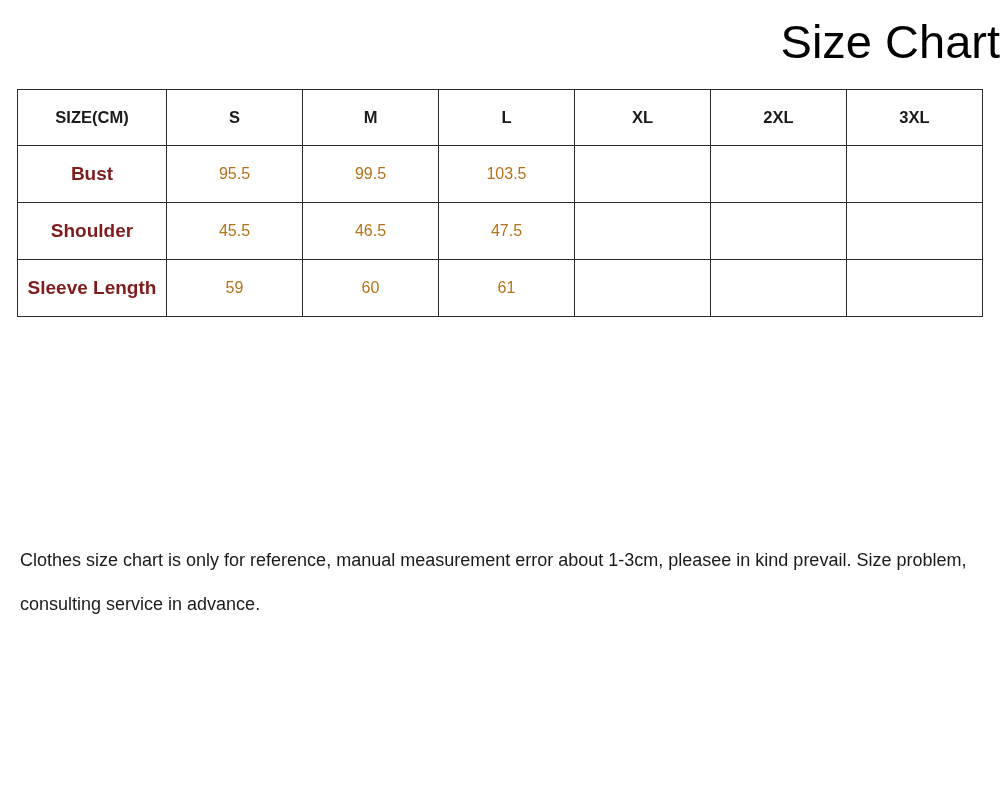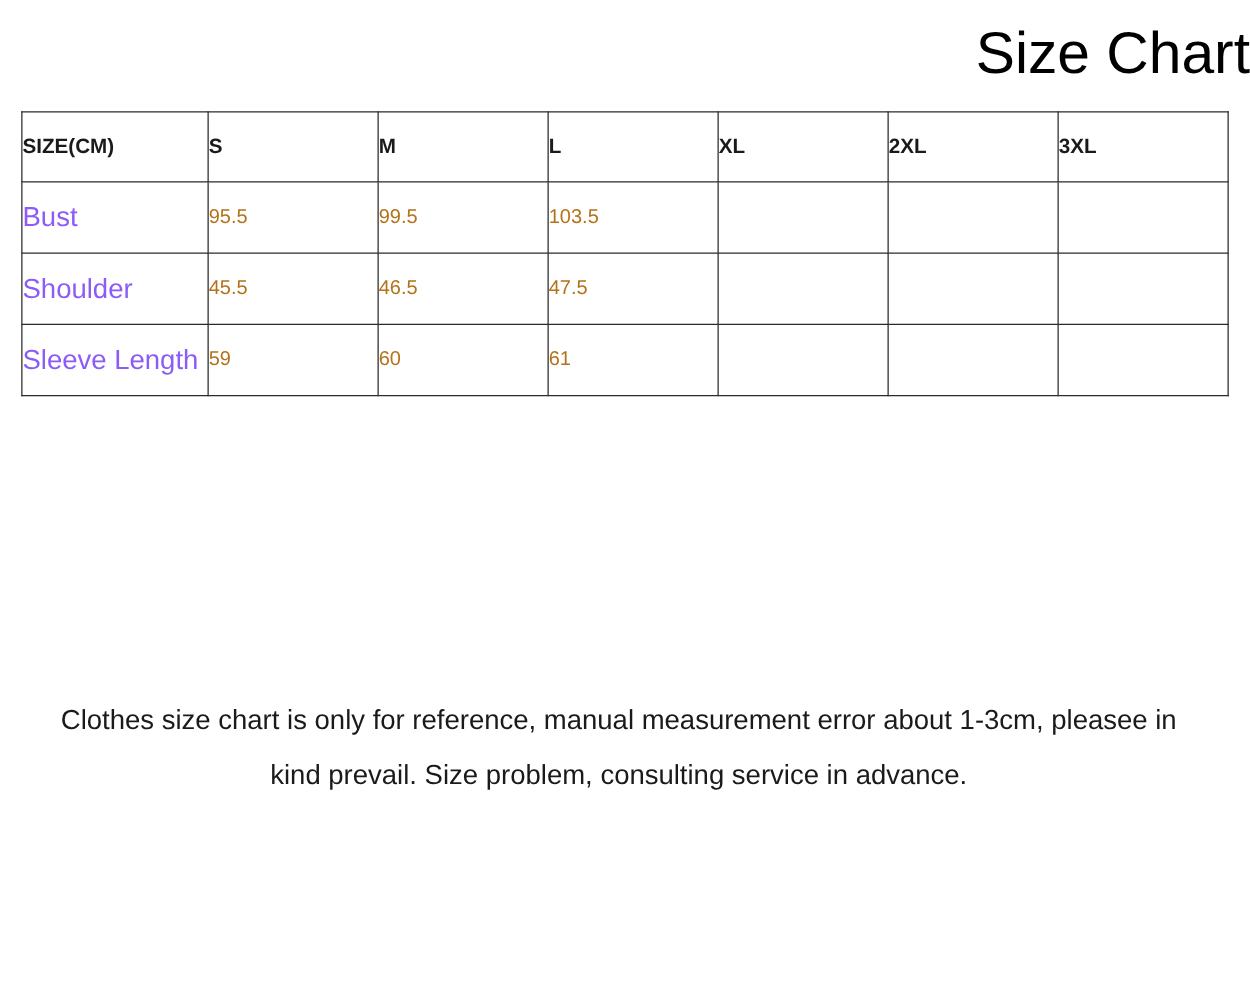--- a/index.html
+++ b/index.html
@@ -37,62 +37,61 @@
     width: 966px;
   }
   table.size-table {
     border-collapse: collapse;
     width: 966px;
     table-layout: fixed;
   }
   table.size-table td,
   table.size-table th {
     border: 1.6px solid #2b2b2b;
-    text-align: left;
+    text-align: center;
     vertical-align: middle;
     padding: 0;
   }
   table.size-table th {
     height: 55px;
     font-size: 16.5px;
     font-weight: bold;
     color: #1a1a1a;
   }
   table.size-table tbody td {
     height: 56px;
   }
   td.row-label {
-    font-size: 22px;
-    font-weight: normal;
-    color: #8b5cf6;
+    font-size: 19px;
+    font-weight: bold;
+    color: #7f1d1d;
   }
   td.value-cell {
     font-size: 16px;
     font-weight: 400;
     color: #b5721a;
   }
 
   
   col.c-label { width: 149px; }
   col.c-data  { width: 136px; }
 
   
   .notes {
     position: absolute;
     left: 20px;
     top: 538px;
     width: 950px;
   }
   .note-en, .note-ru {
-    font-size: 22px;
+    font-size: 18px;
     line-height: 44px;
     color: #1a1a1a;
     font-weight: 400;
-    margin: 16px;
-    text-align: center;
+    margin: 0;
   }
   .note-ru {
     margin-top: 16px;
   }
 </style>
 </head>
 <body>
 
 <div class="title">Size Chart</div>
 

